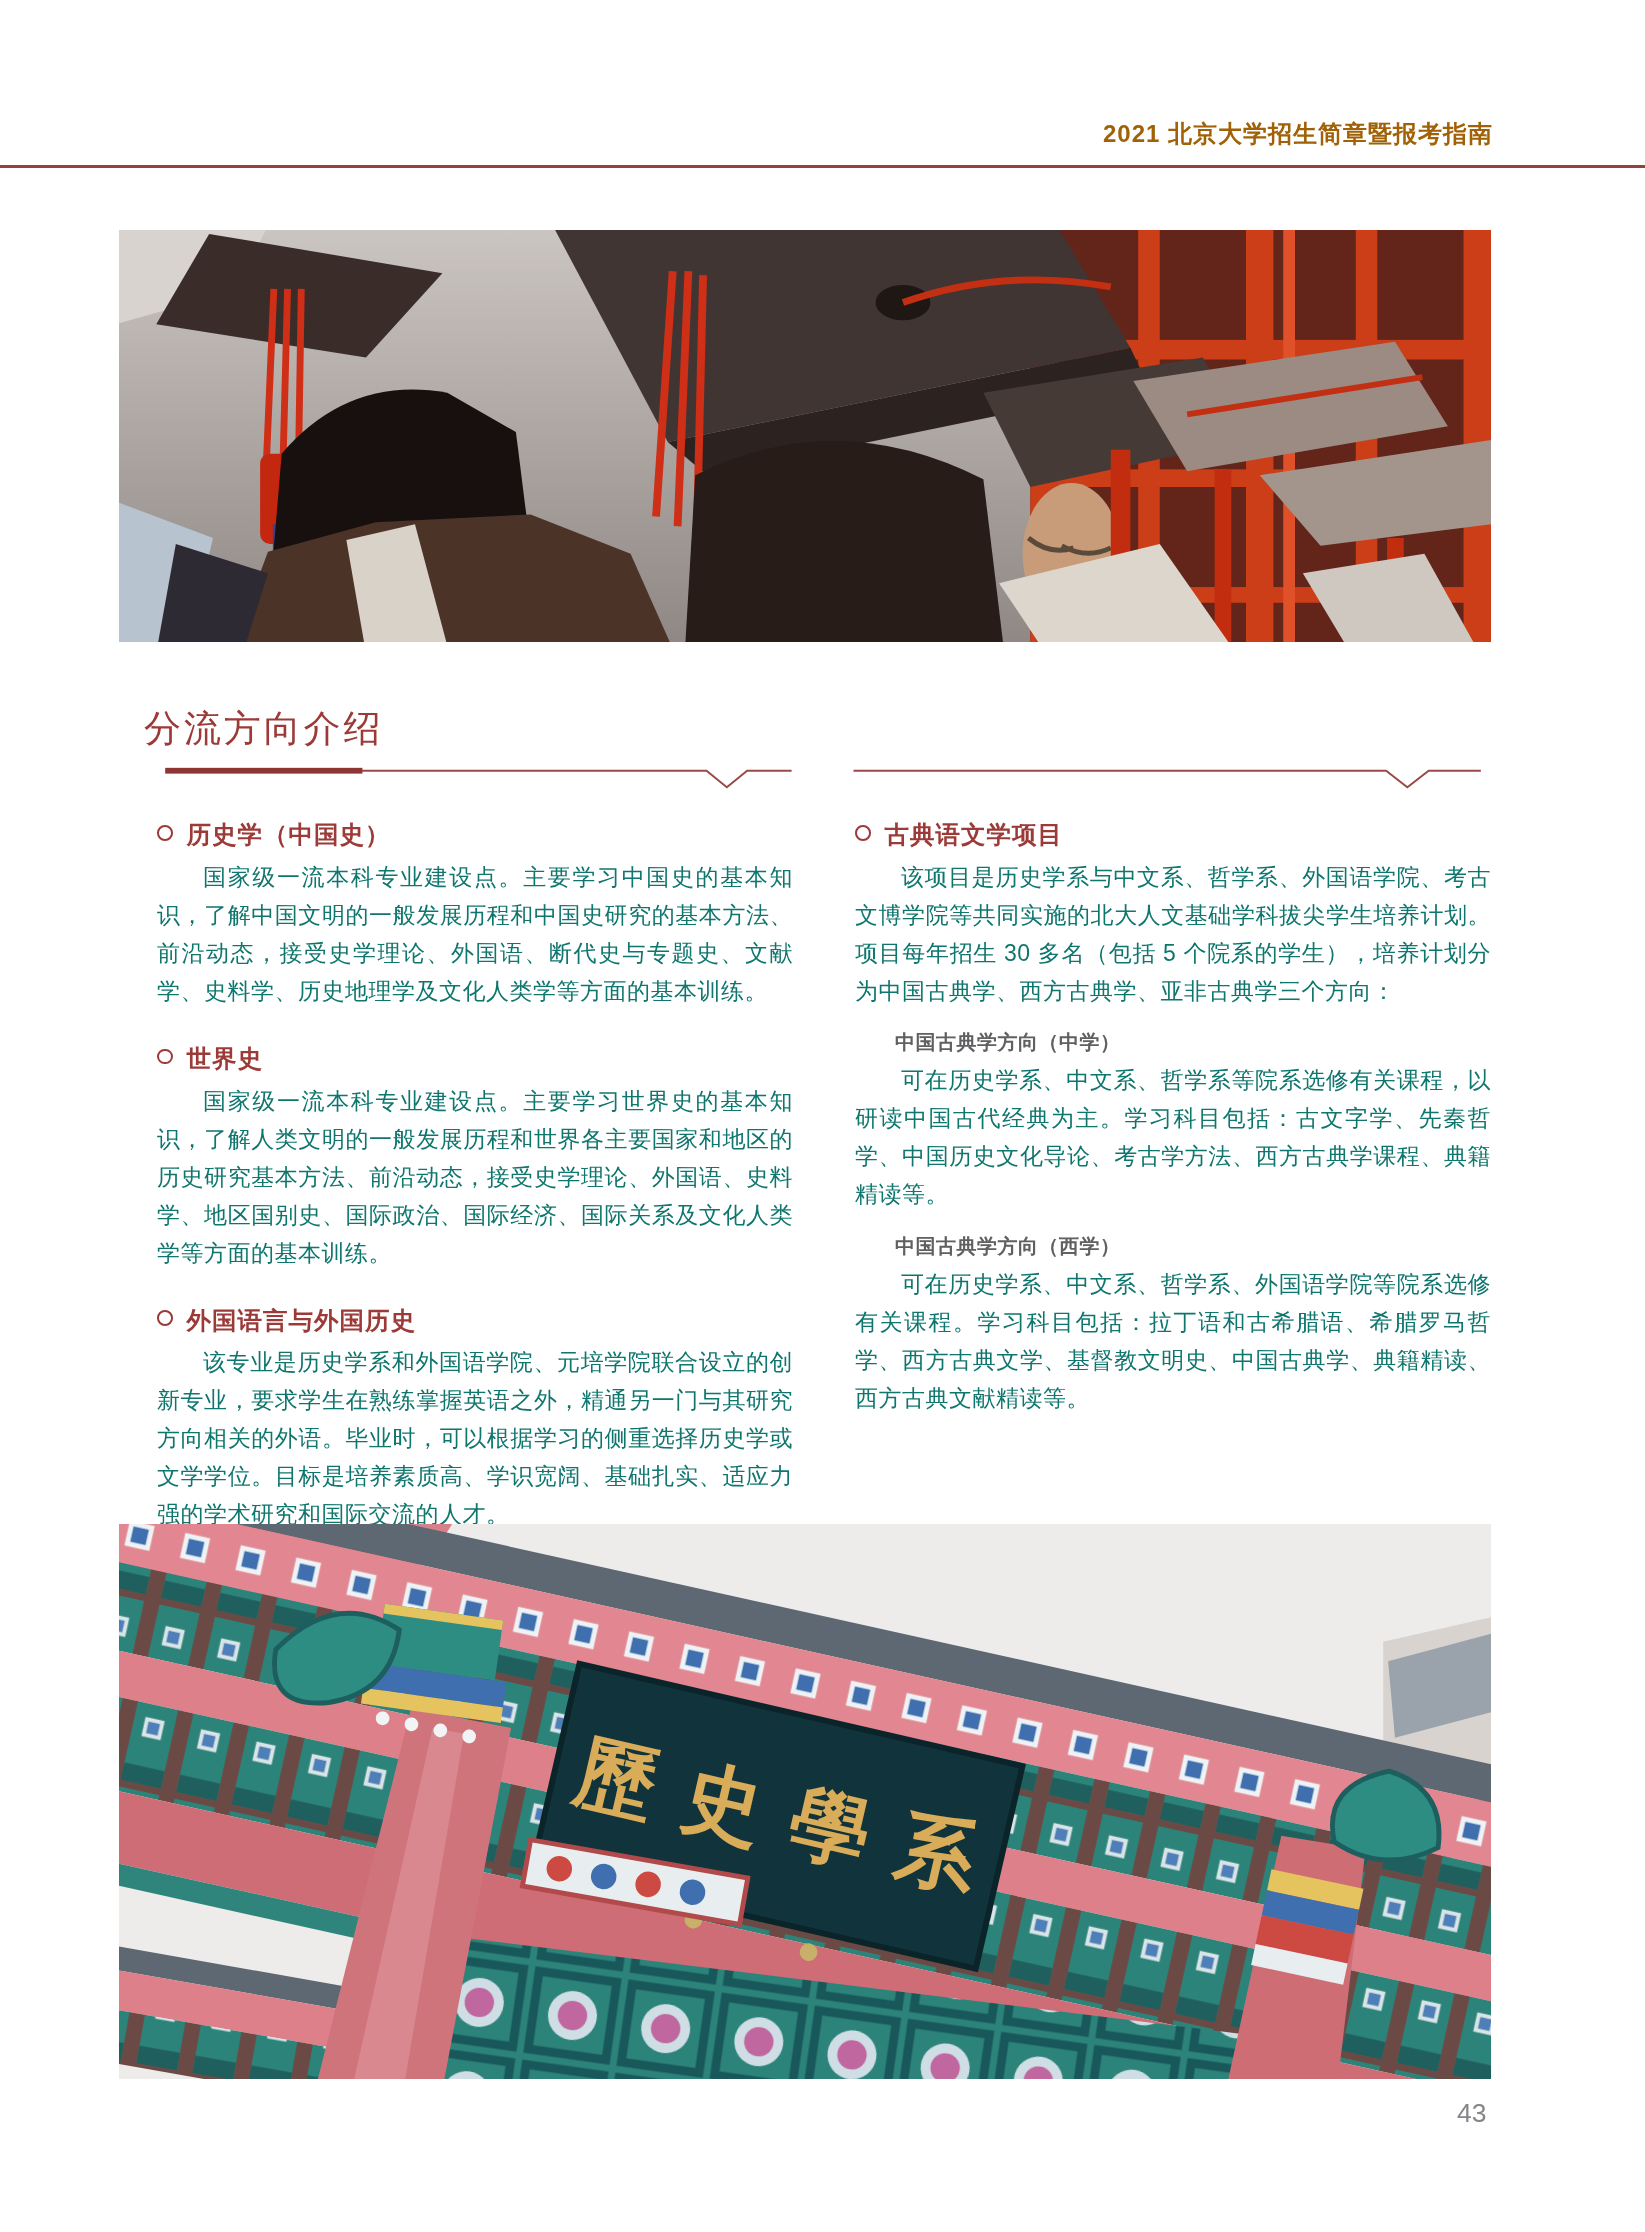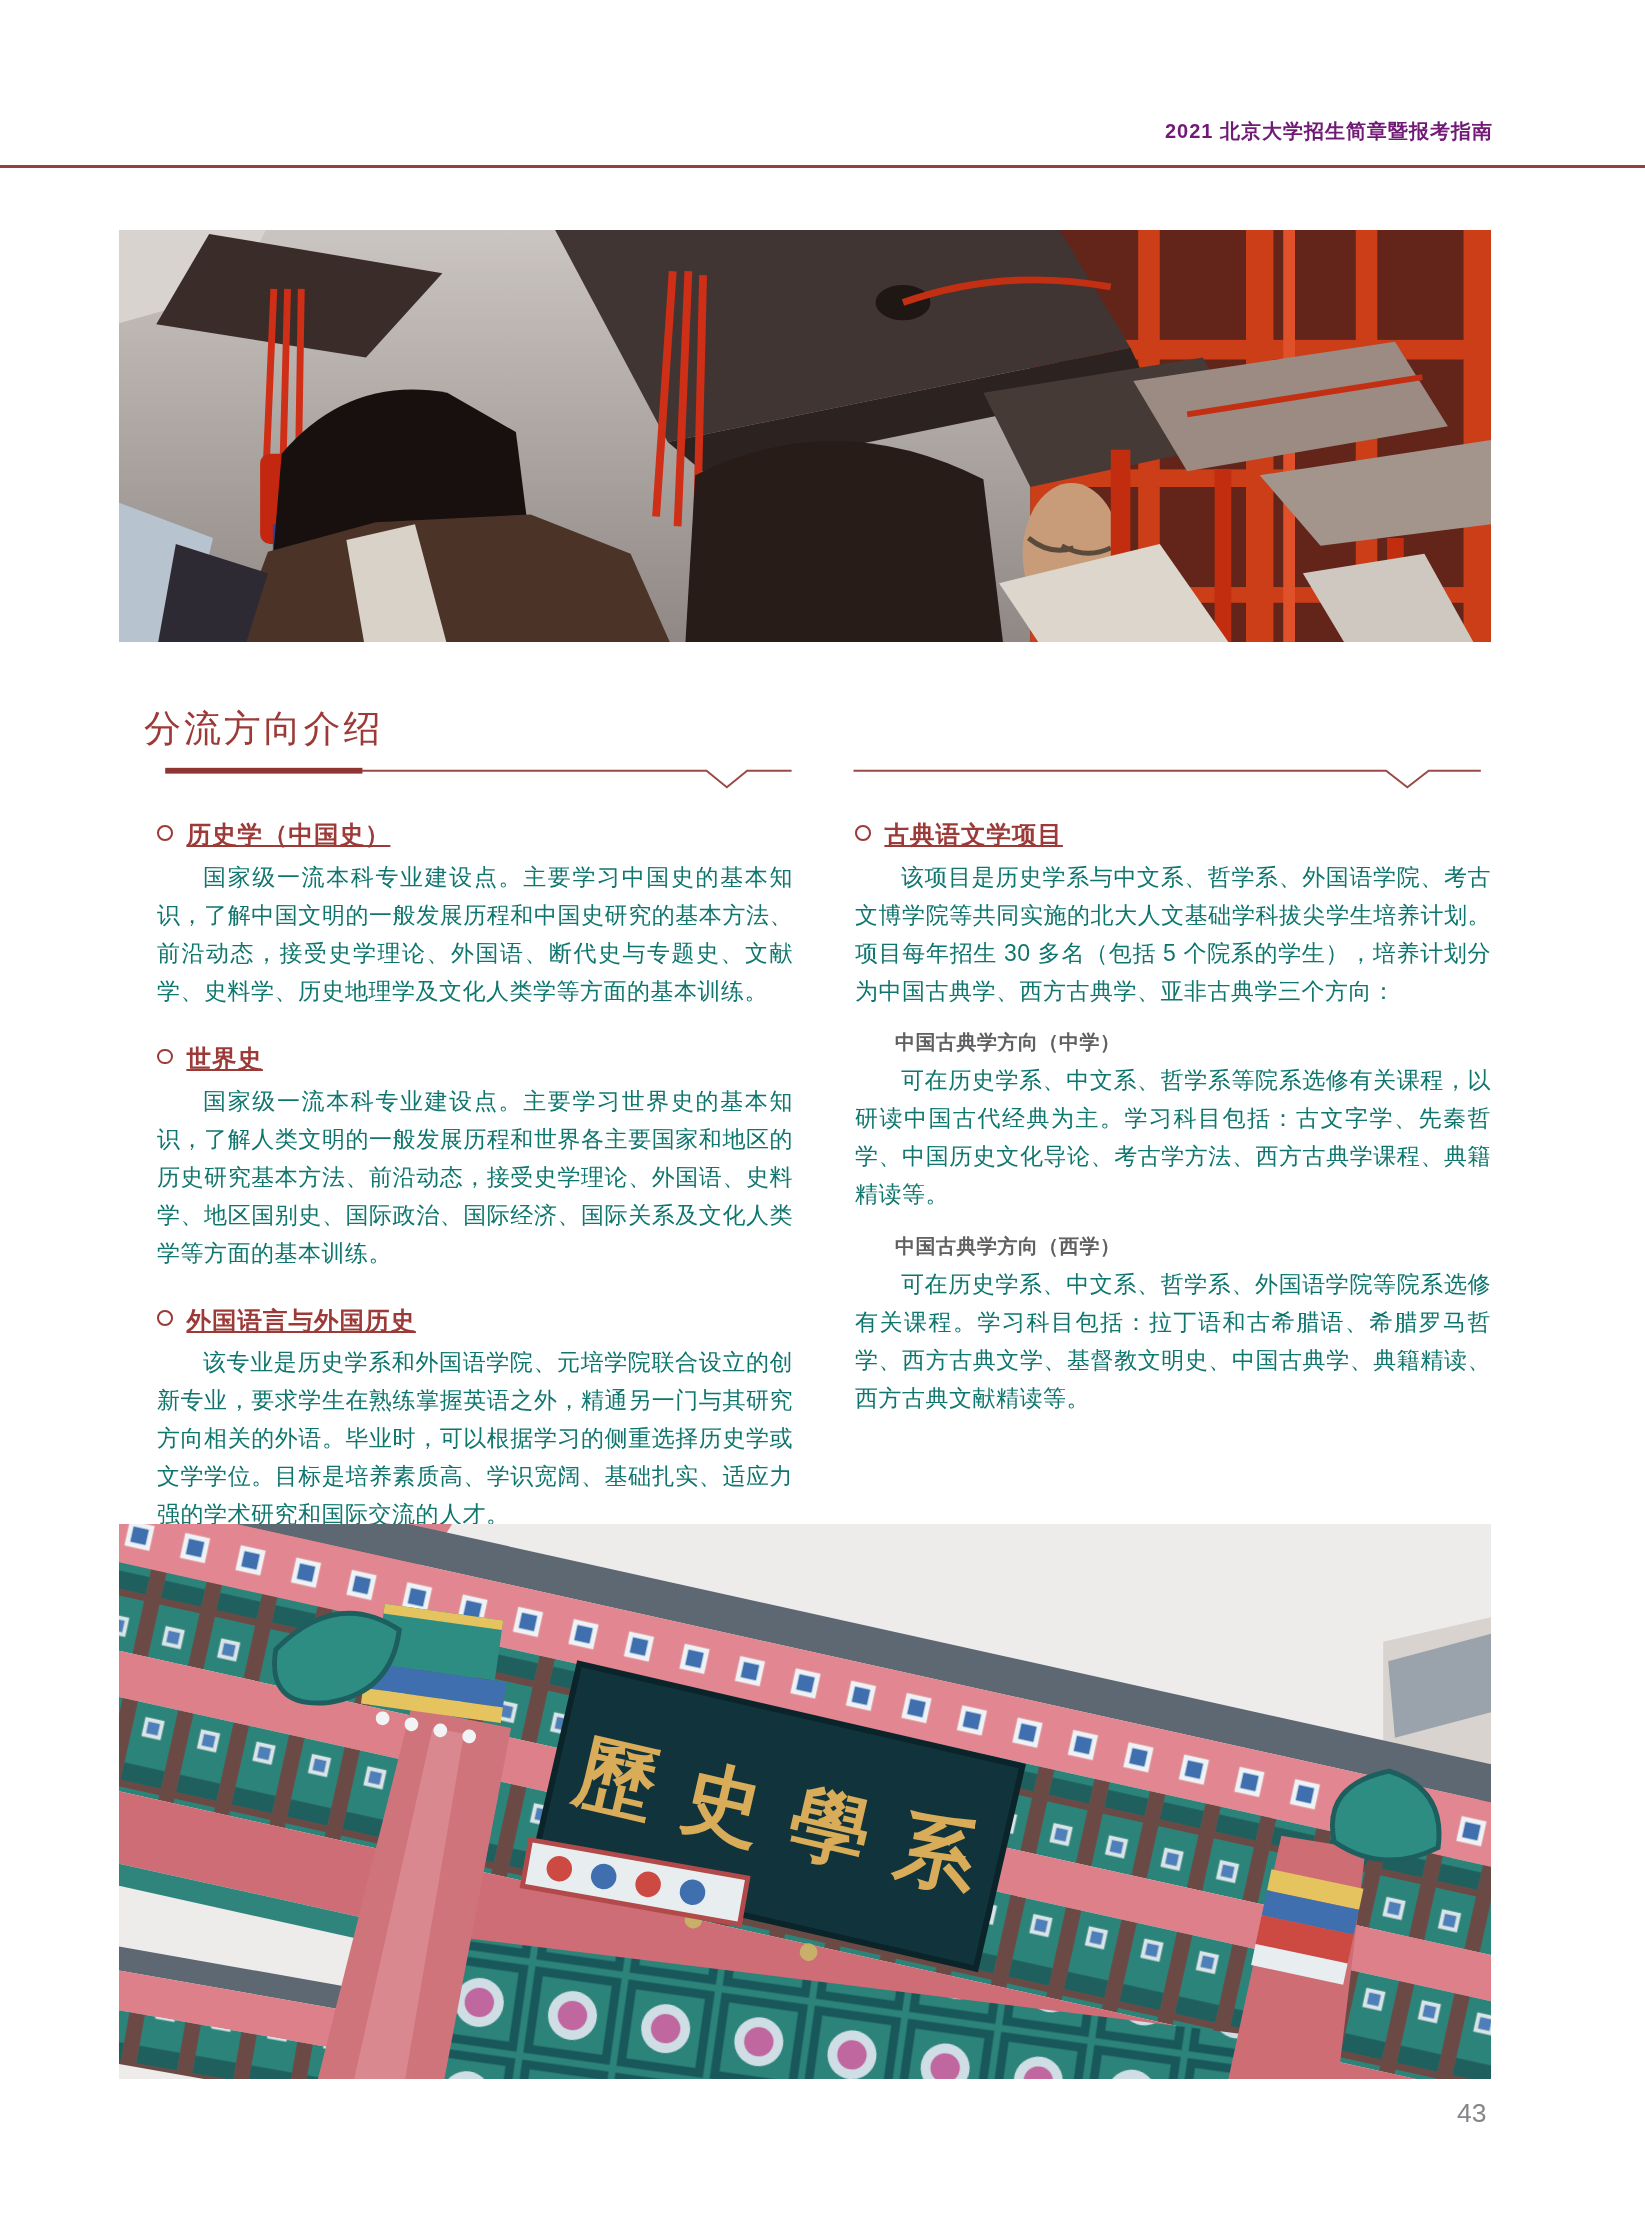--- a/index.html
+++ b/index.html
@@ -4,21 +4,21 @@
 <style>
   html,body{margin:0;padding:0;}
   body{
     width:1646px;height:2233px;position:relative;background:#ffffff;
     font-family:"Liberation Sans","DejaVu Sans",sans-serif;
     overflow:hidden;
   }
   
   .header-title{
     position:absolute;top:118px;right:153px;
-    font-size:20px;font-weight:bold;color:#701a75;letter-spacing:1px;
+    font-size:24px;font-weight:bold;color:#a16207;letter-spacing:1px;
   }
   .header-rule{
     position:absolute;top:165px;left:0;width:1646px;height:2.9px;background:#96403c;
   }
   
   .top-photo{position:absolute;left:119px;top:230px;width:1372px;height:412px;}
   .bottom-photo{position:absolute;left:119px;top:1524px;width:1372px;height:555px;}
   .top-photo svg,.bottom-photo svg{display:block;width:100%;height:100%;}
   
   .section-title{
@@ -30,21 +30,21 @@
   .col{position:absolute;top:819px;width:636px;}
   .col-left{left:157px;}
   .col-right{left:855px;}
   .section{margin-bottom:33px;}
   .sec-head{display:flex;align-items:flex-start;margin:0 0 7.8px 0;}
   .bullet{
     flex:0 0 auto;width:15.7px;height:15.7px;border:2.9px solid #9c3a38;border-radius:50%;
     margin:5.9px 13.7px 0 0;box-sizing:border-box;background:transparent;
   }
   .sec-head-label{
-    font-size:24.5px;font-weight:bold;color:#9c3a38;line-height:31px;letter-spacing:1px;text-decoration:underline;
+    font-size:24.5px;font-weight:bold;color:#9c3a38;line-height:31px;letter-spacing:1px;
   }
   .body-par{
     margin:0;font-size:23px;line-height:38px;color:#0f766e;
     text-align:justify;text-indent:2em;letter-spacing:0.5px;
   }
   .sub-head{
     margin:13.7px 0 0 0;font-size:20px;font-weight:bold;color:#5f6062;
     line-height:38px;text-indent:2em;letter-spacing:0.5px;
   }
   

